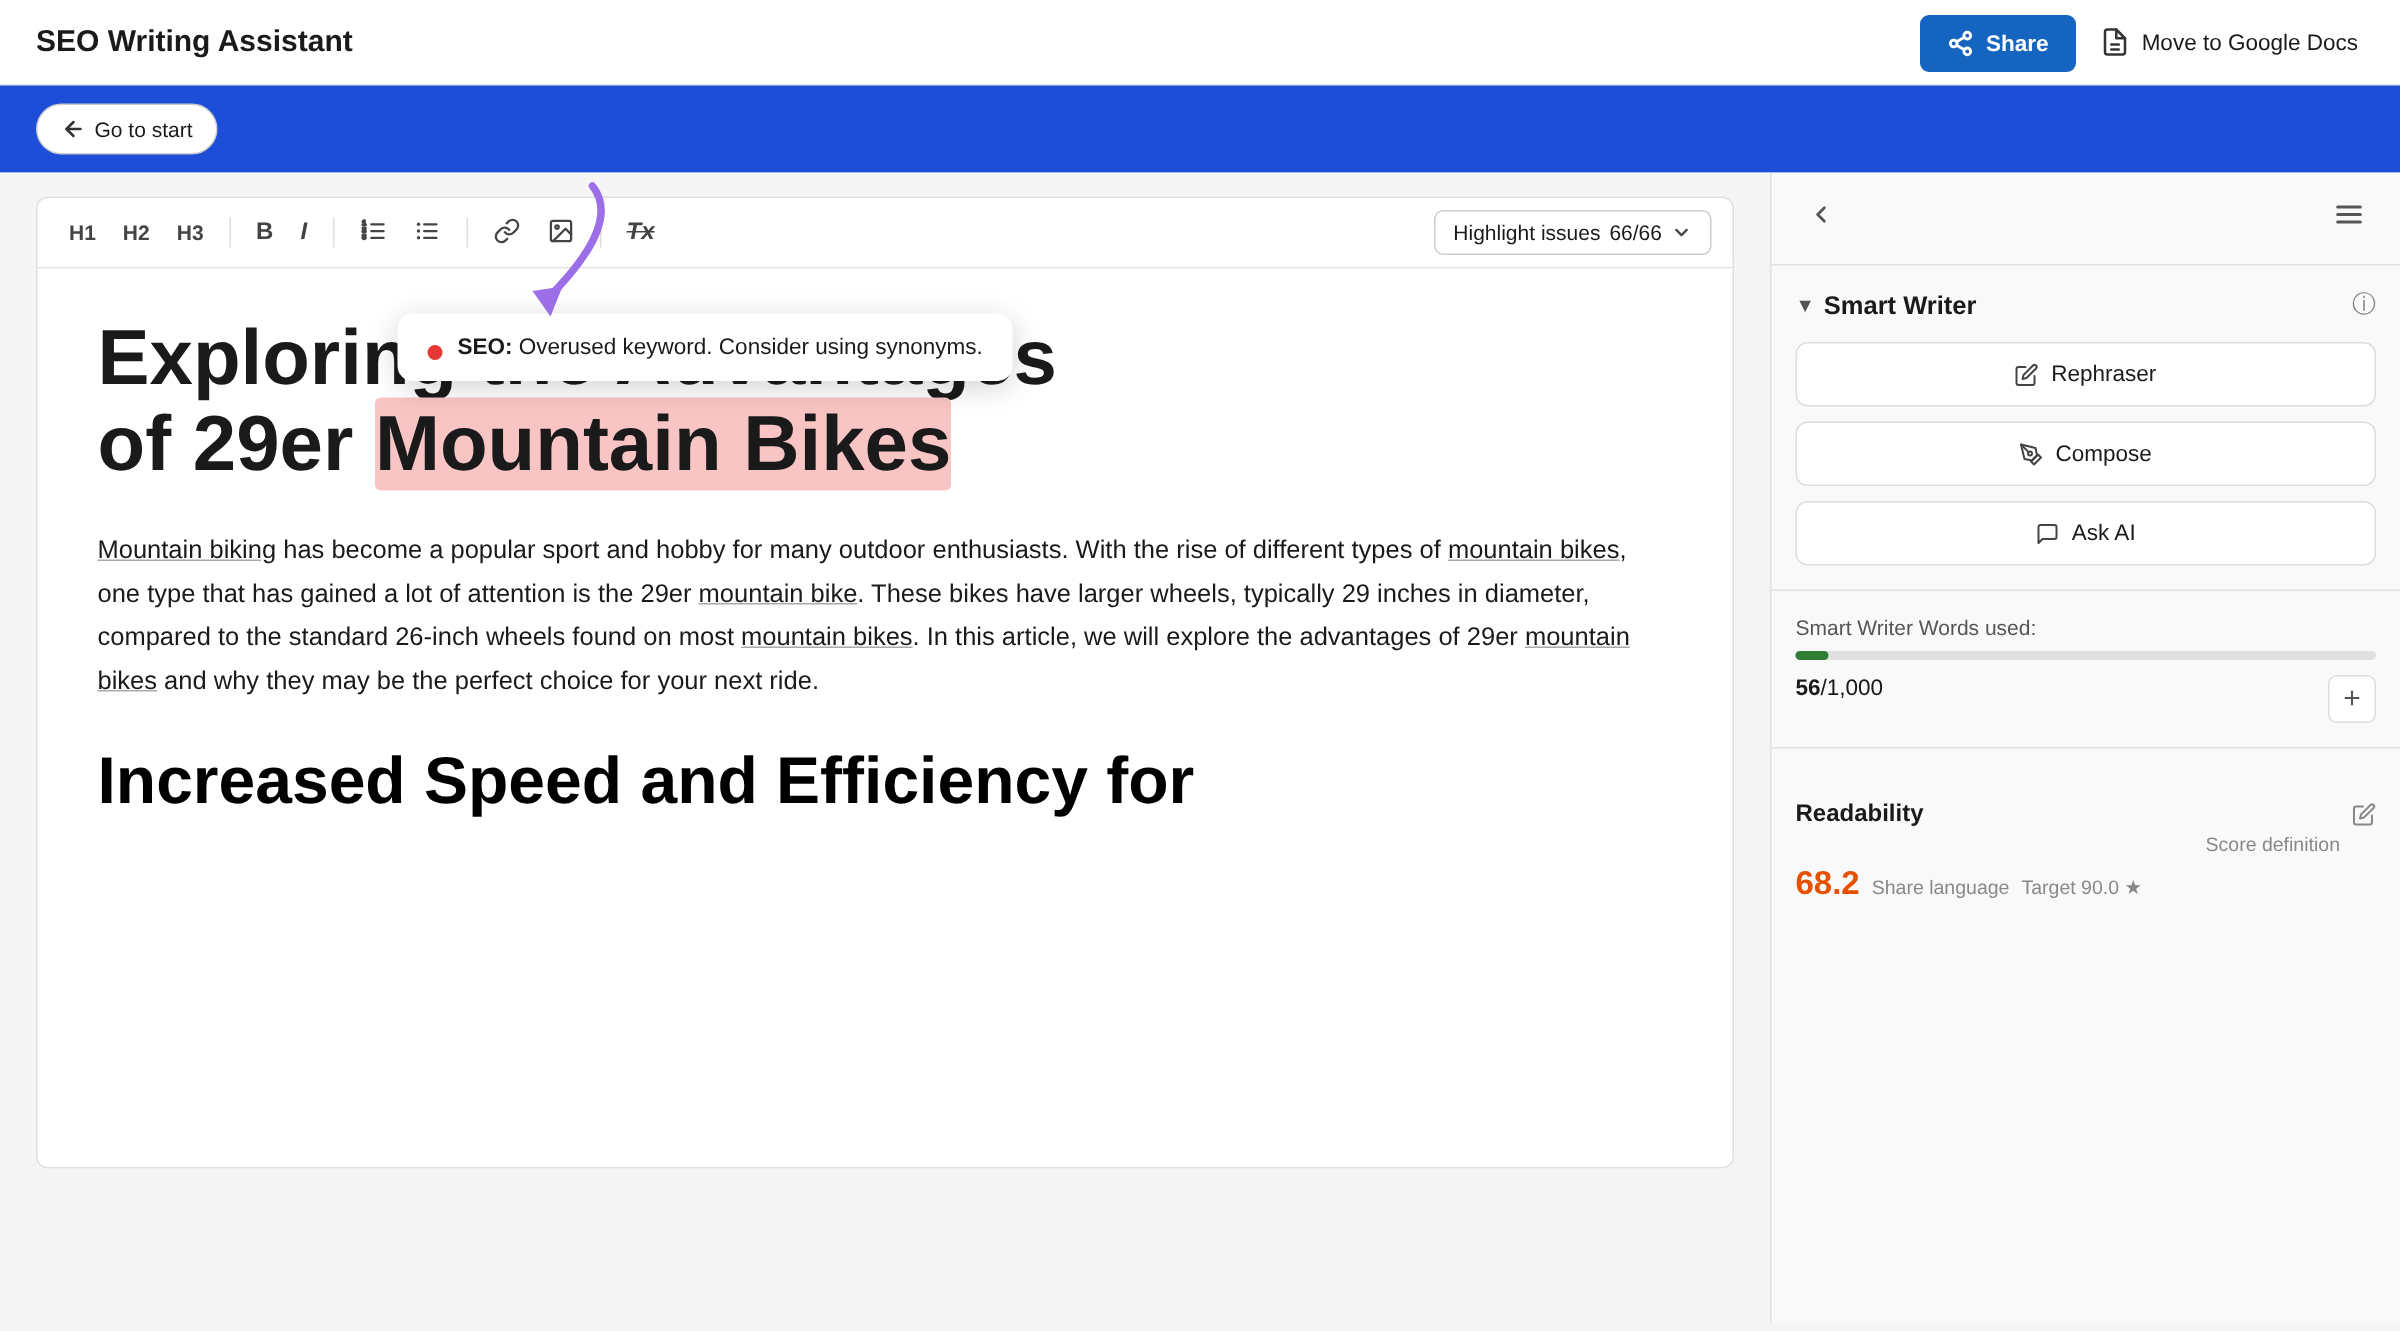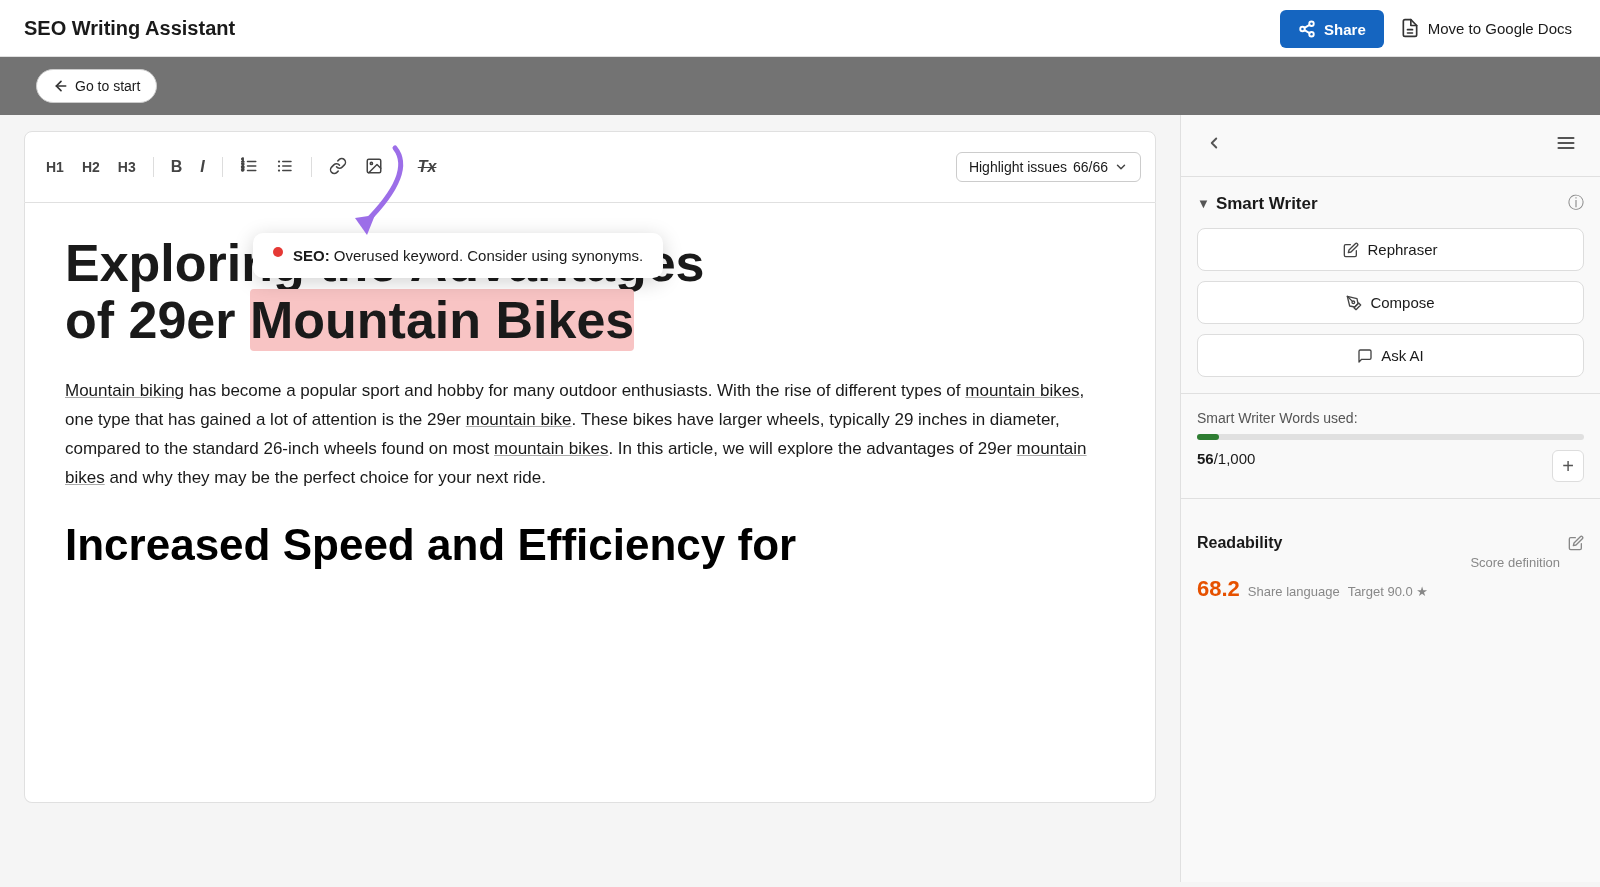--- a/index.html
+++ b/index.html
@@ -52,22 +52,22 @@
       padding: 10px 4px;
       font-size: 15px;
       font-weight: 500;
       cursor: pointer;
     }
 
     
     .sub-header {
       display: flex;
       align-items: center;
-      padding: 12px 36px;
-      background: #737373;
+      padding: 12px 24px;
+      background: #1d4ed8;
     }
     .btn-go-to-start {
       display: flex;
       align-items: center;
       gap: 6px;
       background: #fff;
       border: 1px solid #ccc;
       border-radius: 20px;
       padding: 8px 16px;
       font-size: 14px;
@@ -95,21 +95,21 @@
     }
 
     
     .editor-toolbar {
       display: flex;
       align-items: center;
       justify-content: space-between;
       background: #fff;
       border: 1px solid #e0e0e0;
       border-radius: 8px 8px 0 0;
-      padding: 20px 14px;
+      padding: 8px 14px;
     }
     .toolbar-left {
       display: flex;
       align-items: center;
       gap: 4px;
     }
     .toolbar-btn {
       background: transparent;
       border: none;
       padding: 4px 7px;
@@ -146,27 +146,27 @@
       border-radius: 0 0 8px 8px;
       padding: 32px 40px;
       position: relative;
       min-height: 600px;
     }
 
     
     .seo-tooltip {
       position: absolute;
       top: 30px;
-      left: 228px;
+      left: 240px;
       background: #fff;
       border-radius: 10px;
       box-shadow: 0 4px 20px rgba(0,0,0,0.18);
       padding: 14px 20px;
       display: flex;
-      align-items: flex-start;
+      align-items: flex-end;
       gap: 10px;
       z-index: 10;
       white-space: nowrap;
     }
     .tooltip-dot {
       width: 10px;
       height: 10px;
       background: #e53935;
       border-radius: 50%;
       flex-shrink: 0;

